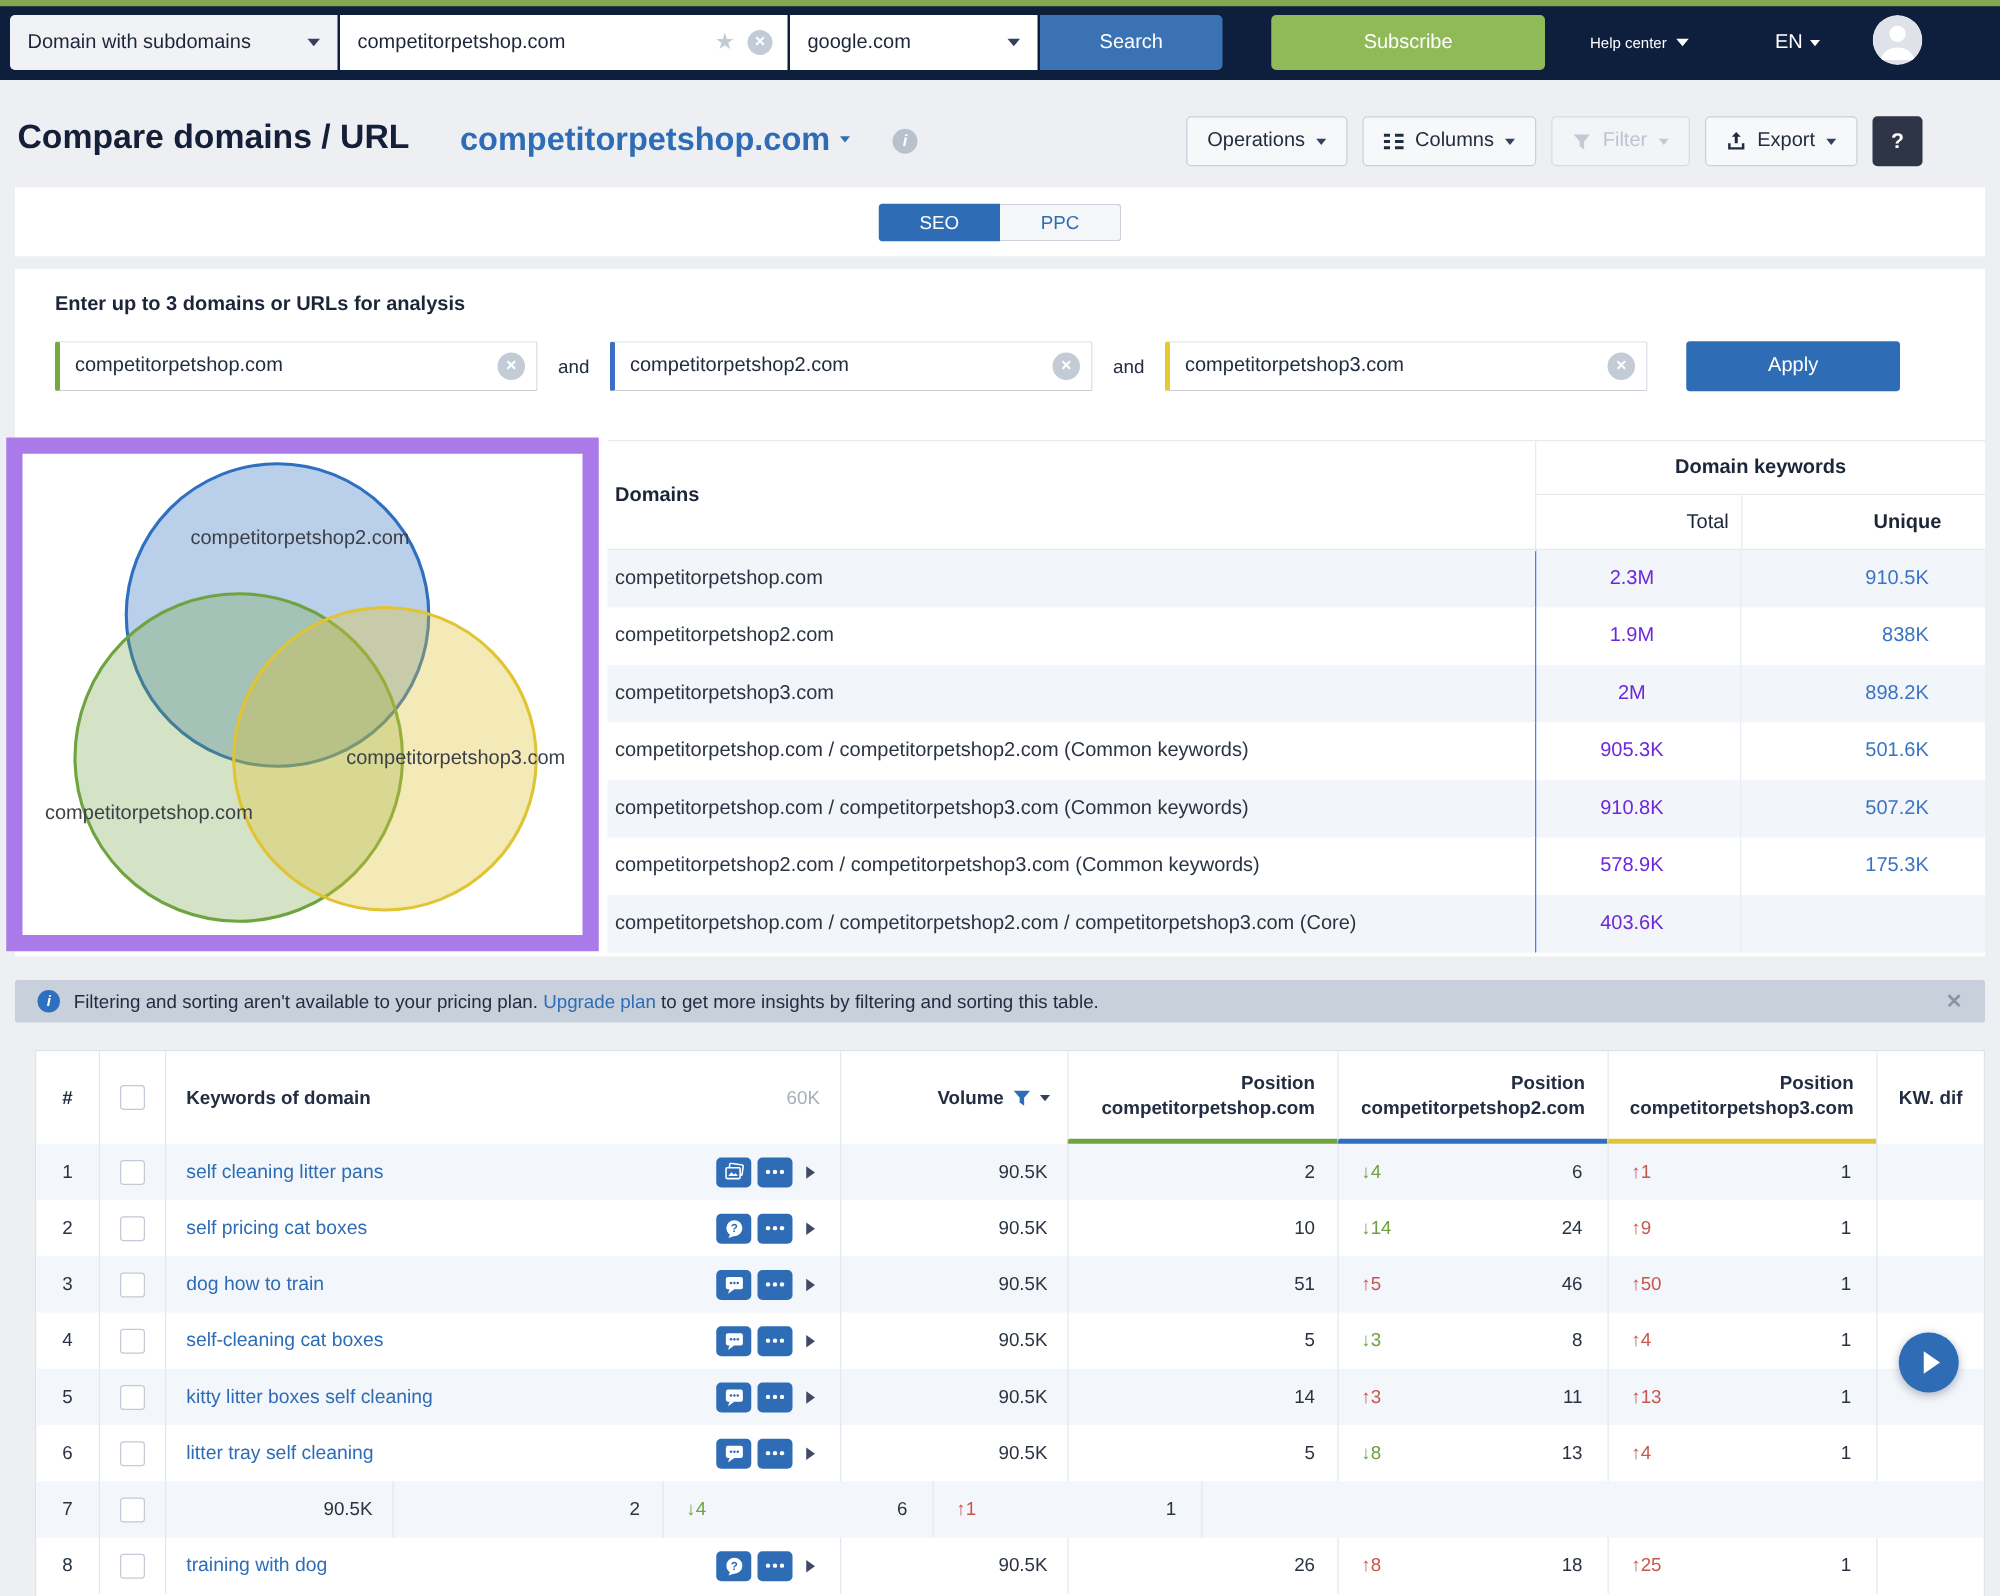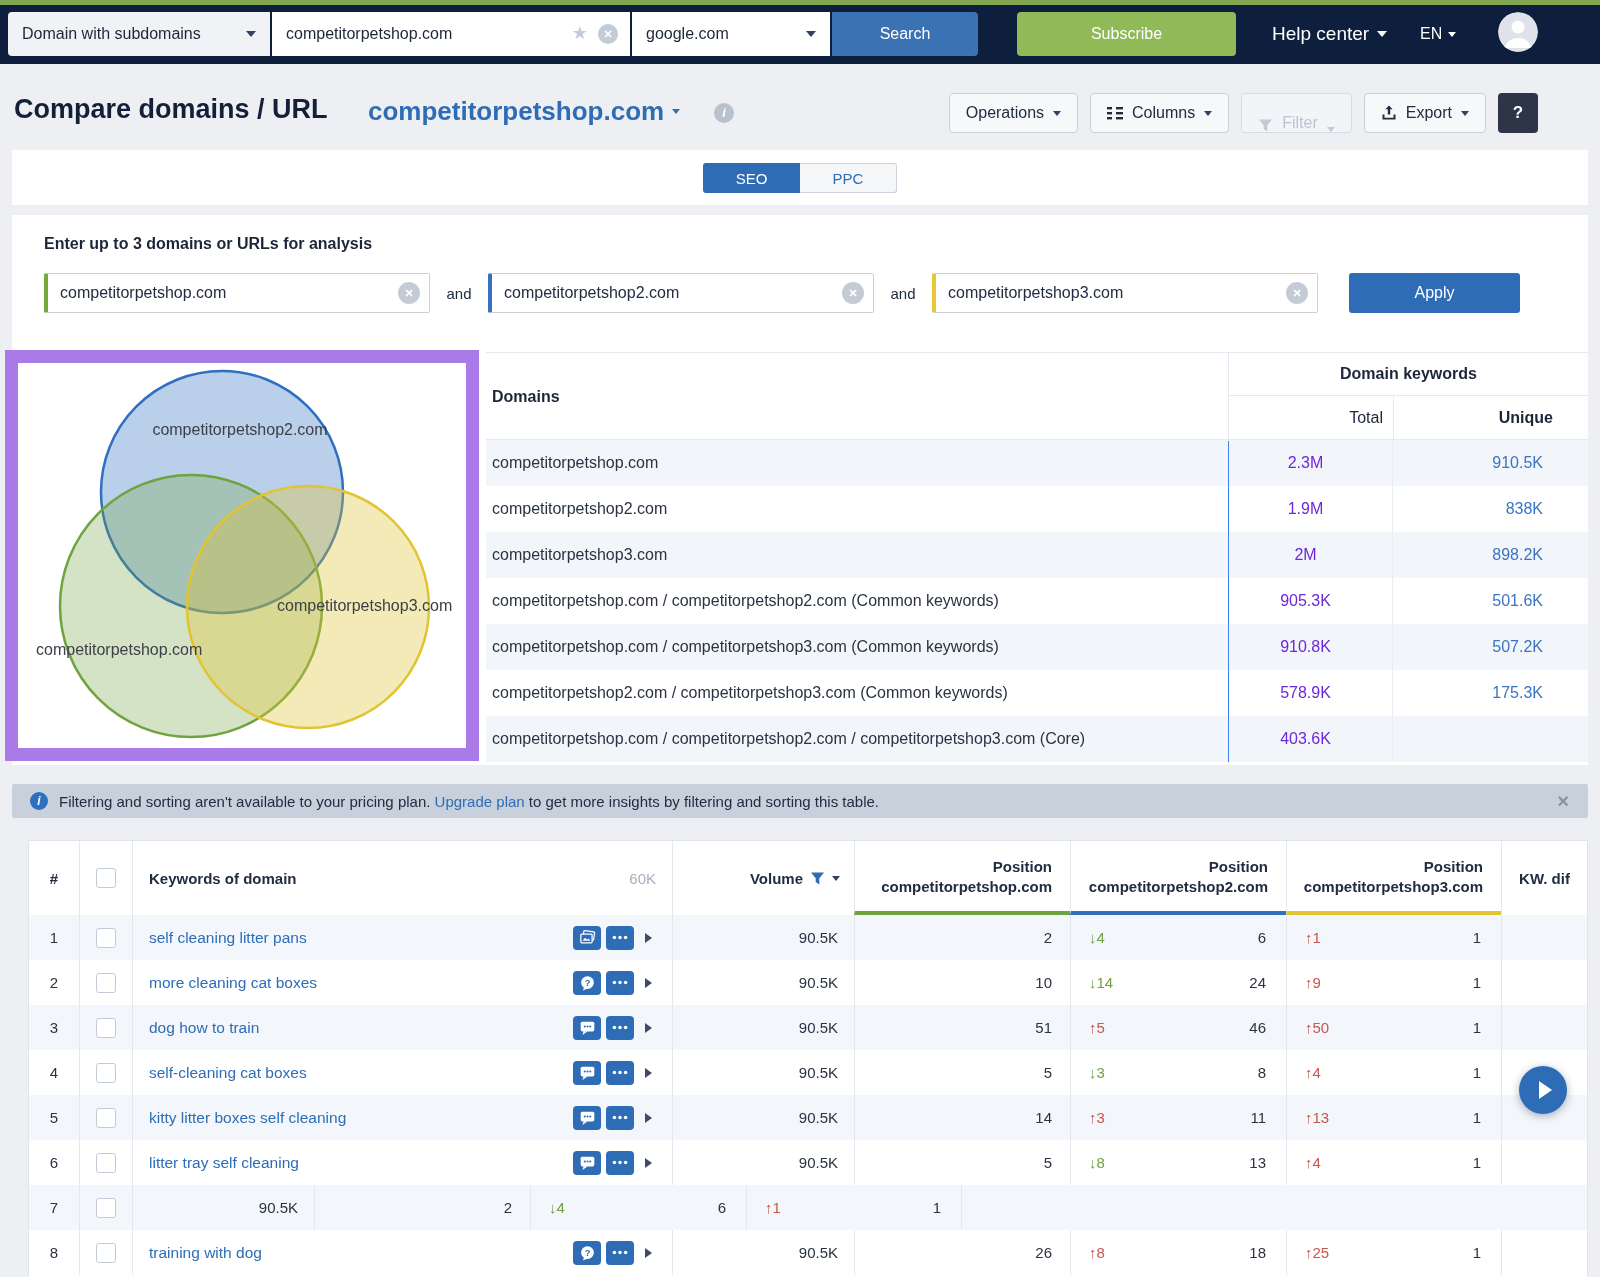--- a/index.html
+++ b/index.html
@@ -12,37 +12,37 @@
   .topbar::before { content: ""; position: absolute; left: 0; top: 0; width: 100%; height: 5px; background: #83a750; }
   .scope-select { position: absolute; left: 8px; top: 12px; width: 262px; height: 44px; background: #f1f2f5; border-radius: 4px 0 0 4px; display: flex; align-items: center; justify-content: space-between; padding: 0 14px; font-size: 16px; color: #1c2638; cursor: pointer; }
   .search-wrap { position: absolute; left: 272px; top: 12px; width: 358px; height: 44px; background: #fff; }
   .search-wrap input { width: 100%; height: 100%; border: none; outline: none; padding: 0 72px 0 14px; font-size: 16px; color: #1c2638; font-family: inherit; }
   .star-ic { position: absolute; right: 42px; top: 10px; font-size: 18px; color: #c3cbd7; cursor: pointer; }
   .circle-x { display: inline-block; width: 20px; height: 20px; border-radius: 50%; background: #c3cbd7; color: #fff; font-size: 11px; line-height: 20px; text-align: center; font-weight: bold; cursor: pointer; }
   .search-wrap .circle-x { position: absolute; right: 12px; top: 12px; }
   .db-select { position: absolute; left: 632px; top: 12px; width: 198px; height: 44px; background: #fff; display: flex; align-items: center; justify-content: space-between; padding: 0 14px; font-size: 16px; color: #1c2638; cursor: pointer; }
   .search-btn { position: absolute; left: 832px; top: 12px; width: 146px; height: 44px; background: #3a72b4; border: none; color: #fff; font-size: 16px; border-radius: 0 4px 4px 0; cursor: pointer; font-family: inherit; }
   .subscribe-btn { position: absolute; left: 1017px; top: 12px; width: 219px; height: 44px; background: #8fba57; border: none; color: #fff; font-size: 16px; border-radius: 4px; cursor: pointer; font-family: inherit; }
-  .help-center { position: absolute; left: 1272px; top: 12px; height: 44px; display: flex; align-items: center; gap: 8px; color: #fff; font-size: 19px; cursor: pointer; }
+  .help-center { position: absolute; left: 1272px; top: 12px; height: 44px; display: flex; align-items: center; gap: 8px; color: #fff; font-size: 12px; cursor: pointer; }
   .lang-menu { position: absolute; left: 1420px; top: 12px; height: 44px; display: flex; align-items: center; gap: 6px; color: #fff; font-size: 16px; cursor: pointer; }
   .avatar { position: absolute; left: 1498px; top: 12px; width: 40px; height: 40px; border-radius: 50%; overflow: hidden; cursor: pointer; }
 
   .caret { display: inline-block; width: 0; height: 0; border-left: 5px solid transparent; border-right: 5px solid transparent; border-top: 6px solid #33415c; }
   .caret.white { border-top-color: #fff; }
   .caret.blue { border-top-color: #2e6db6; }
   .caret.sm { border-left-width: 4px; border-right-width: 4px; border-top-width: 5px; }
 
   
   .page-title { position: absolute; left: 14px; top: 94px; font-size: 27px; font-weight: bold; color: #141f38; }
   .domain-select { position: absolute; left: 368px; top: 96px; display: flex; align-items: center; gap: 8px; font-size: 26px; font-weight: bold; color: #2e6db6; cursor: pointer; }
   .info-badge { display: inline-block; width: 20px; height: 20px; border-radius: 50%; background: #b9c1cd; color: #fff; text-align: center; line-height: 20px; font-size: 13px; font-weight: bold; font-style: italic; }
   .title-info { position: absolute; left: 714px; top: 103px; }
   .hdr-actions { position: absolute; right: 62px; top: 93px; display: flex; gap: 12px; align-items: center; }
   .hbtn { height: 40px; display: flex; align-items: center; gap: 9px; padding: 0 16px; background: #f7f8fa; border: 1px solid #c9d0da; border-radius: 4px; font-size: 16px; color: #222c3f; cursor: pointer; font-family: inherit; }
-  .hbtn.disabled { color: #bcc4d0; border-color: #d6dbe3; background: #f2f4f7; cursor: default; align-items: flex-end; }
+  .hbtn.disabled { color: #bcc4d0; border-color: #d6dbe3; background: #f2f4f7; cursor: default; }
   .hbtn.qmark { width: 40px; justify-content: center; padding: 0; background: #2d3547; color: #fff; border: none; font-weight: bold; font-size: 17px; }
 
   
   .tabs-band { position: absolute; left: 12px; top: 150px; width: 1576px; height: 55px; background: #fff; }
   .tabs { position: absolute; left: 50%; top: 13px; transform: translateX(-50%); display: flex; }
   .tab { width: 97px; height: 30px; display: flex; align-items: center; justify-content: center; font-size: 15px; cursor: pointer; }
   .tab.active { background: #2e6db6; color: #fff; border-radius: 3px 0 0 3px; }
   .tab.inactive { background: #f4f6f8; color: #2e6db6; border: 1px solid #ccd2db; border-left: none; border-radius: 0 3px 3px 0; }
 
   
@@ -390,21 +390,21 @@
       </div>
       <div class="col-dif"></div>
     </div>
 
     <div class="krow">
       <div class="col-num">2</div>
       <div class="col-check">
             <span class="checkbox"></span>
           </div>
       <div class="col-kw">
-        <a class="kwlink">more cleaning cat boxes</a>
+        <a class="kwlink">self pricing cat boxes</a>
         <span class="kwacts">
           <span class="actbtn serp-ic icon-question">
 
             <svg class="ic-question" width="17" height="16" viewBox="0 0 20 18">
               <circle cx="10" cy="8.5" r="7.5" fill="#fff"></circle>
               <path d="M6 14 L4.5 17.8 L10.5 15.6 Z" fill="#fff"></path>
               <text x="10" y="12.2" text-anchor="middle" font-size="11" font-weight="bold" fill="#2e6db6">?</text>
             </svg>
 
           </span>

